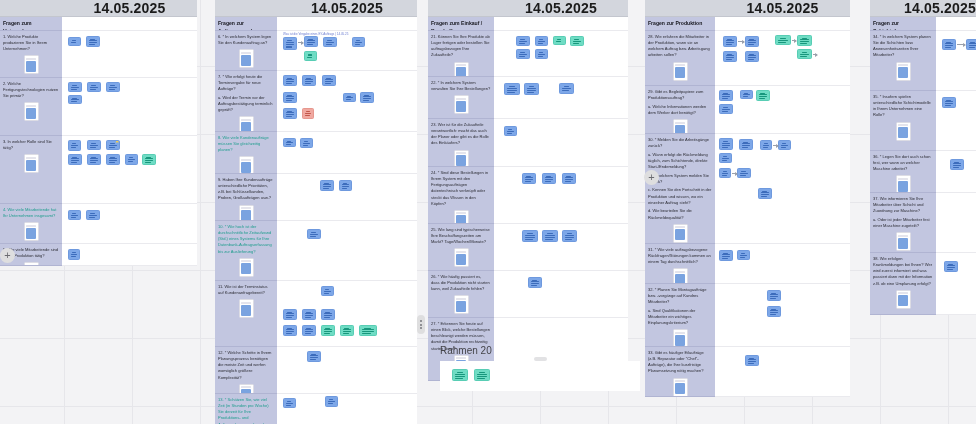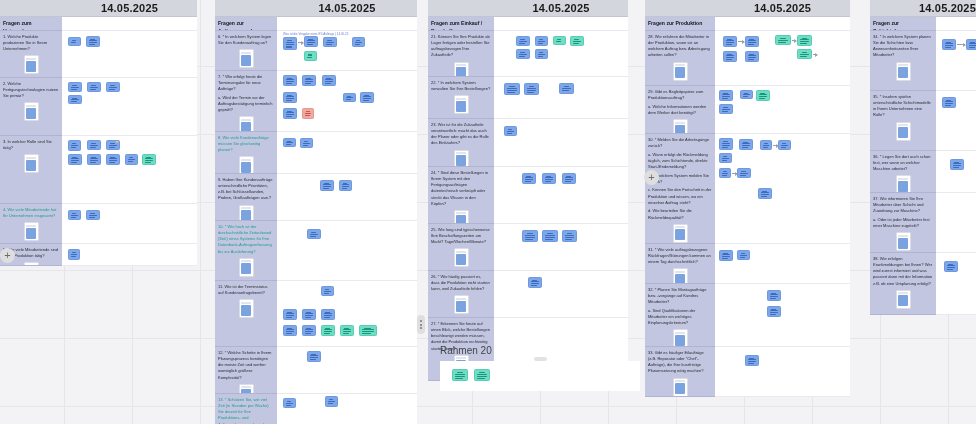--- a/index.html
+++ b/index.html
@@ -22,21 +22,21 @@
 
   
   .panel { position: absolute; background:#ffffff; }
   .panel-head {
     display:flex; height:17px; background:#d3d6dd;
     border-bottom:1px solid #c3c6ce;
   }
   .head-corner { background:#d3d6dd; }
   .head-date {
     flex:1; display:flex; align-items:center; justify-content:center;
-    font-size:11px; font-weight:bold; color:#1b1b1b; letter-spacing:.2px;
+    font-size:14px; font-weight:bold; color:#1b1b1b; letter-spacing:.2px;
   }
   .panel-body { display:flex; }
   .qcol { background:#c2c6e0; flex:none; }
   .cellcol { flex:1; background:#ffffff; }
 
   .qcell {
     border-bottom:1px solid #b0b4d2;
     padding:3px 3px 2px 3px;
     overflow:hidden; position:relative;
   }

